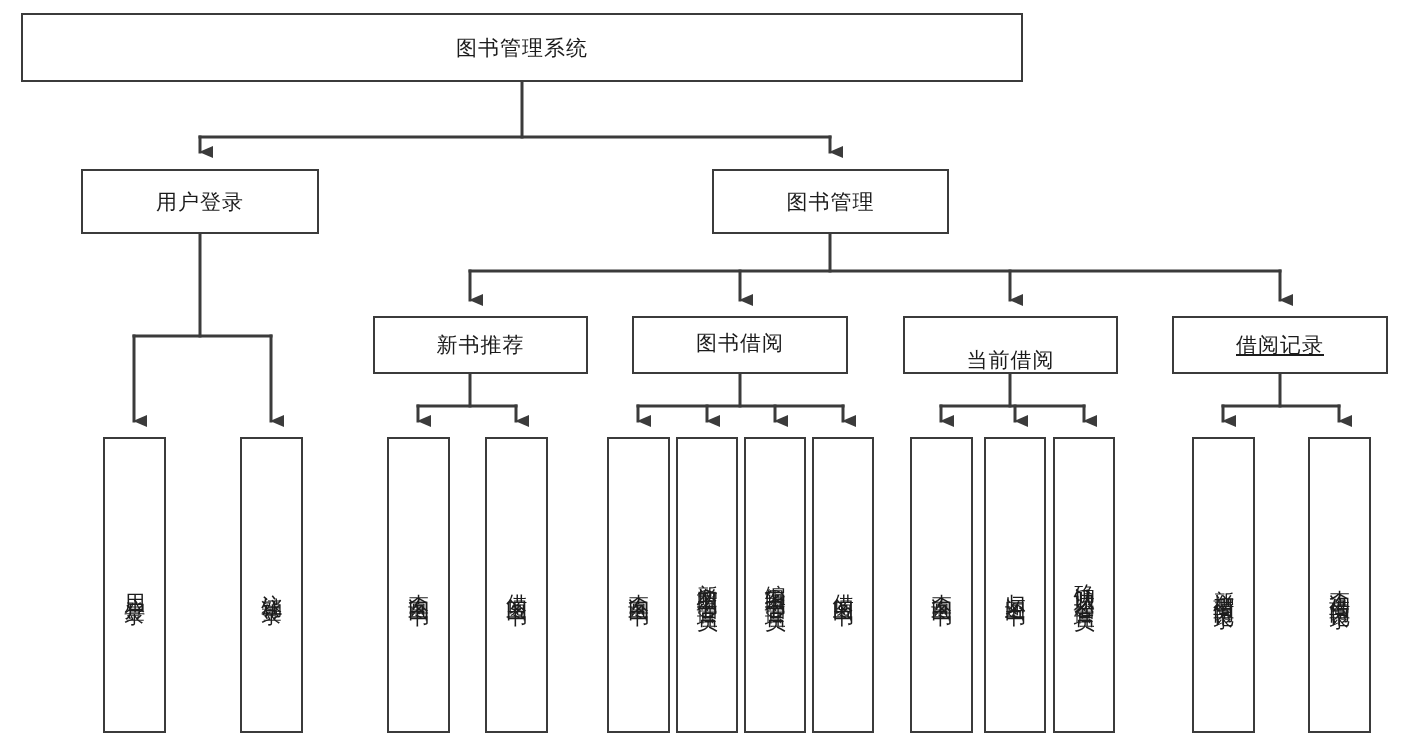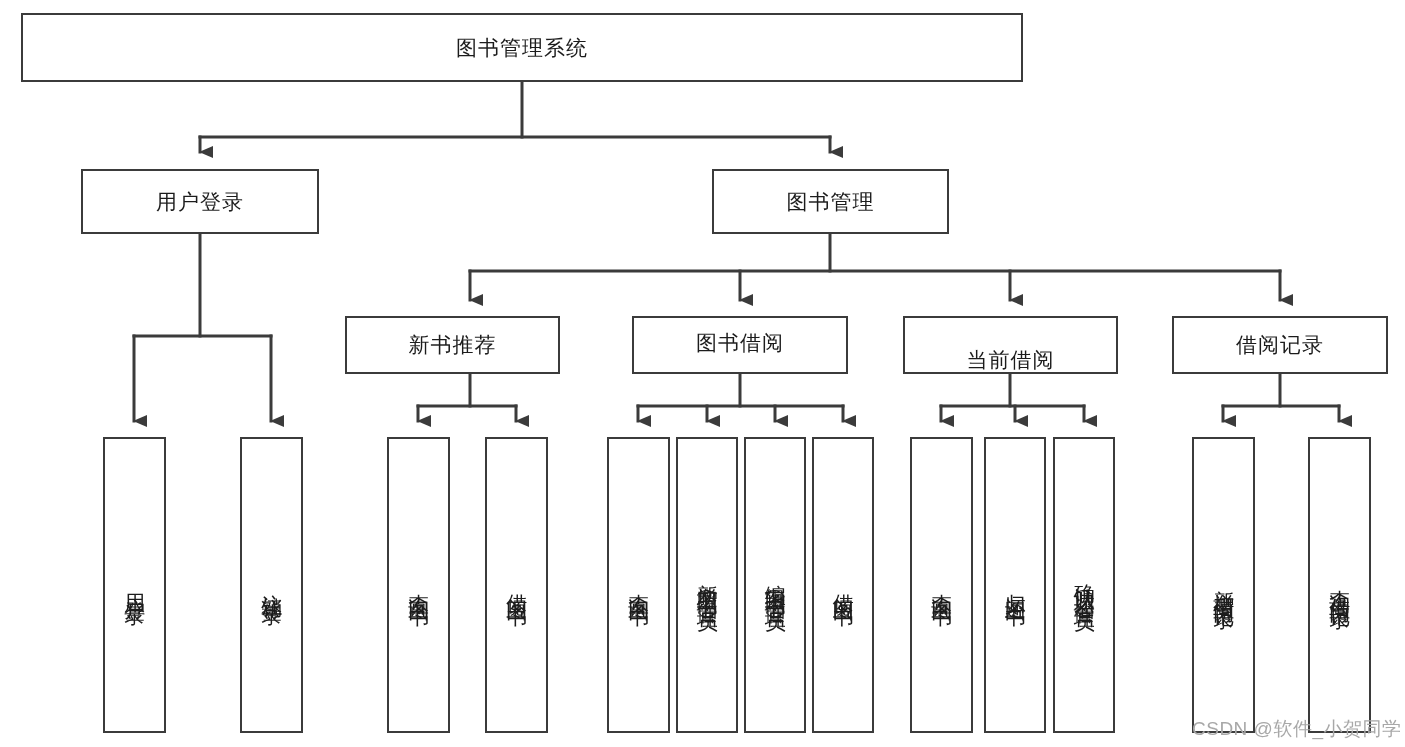--- a/index.html
+++ b/index.html
@@ -122,30 +122,30 @@
     <span class="label">图书管理系统</span>
   </div>
 
   <div class="node node-h" id="n-l1-0" style="left: 81px; top: 169px; width: 238px; height: 65px;">
     <span class="label">用户登录</span>
   </div>
   <div class="node node-h" id="n-l1-1" style="left: 712px; top: 169px; width: 237px; height: 65px;">
     <span class="label">图书管理</span>
   </div>
 
-  <div class="node node-h" id="n-l2-0" style="left: 345px; top: 316px; width: 215px; height: 58px;">
+  <div class="node node-h" id="n-l2-0" style="left: 373px; top: 316px; width: 215px; height: 58px;">
     <span class="label">新书推荐</span>
   </div>
   <div class="node node-h" id="n-l2-1" style="left: 632px; top: 316px; width: 216px; height: 58px; font-family: Liberation Mono, monospace;">
     <span class="label">图书借阅</span>
   </div>
   <div class="node node-h" id="n-l2-2" style="left: 903px; top: 316px; width: 215px; height: 58px; align-items: flex-end;">
     <span class="label">当前借阅</span>
   </div>
-  <div class="node node-h" id="n-l2-3" style="left: 1172px; top: 316px; width: 216px; height: 58px;">
+  <div class="node node-h" id="n-l2-3" style="left: 1172px; top: 316px; width: 216px; height: 58px; text-decoration: underline;">
     <span class="label">借阅记录</span>
   </div>
 
   <div class="node node-v" id="n-lf-0" style="left: 103px; top: 437px; width: 63px; height: 296px;">
     <span class="label">用户登录</span>
   </div>
   <div class="node node-v" id="n-lf-1" style="left: 240px; top: 437px; width: 63px; height: 296px;">
     <span class="label">注销登录</span>
   </div>
   <div class="node node-v" id="n-lf-2" style="left: 387px; top: 437px; width: 63px; height: 296px;">
@@ -175,15 +175,14 @@
   <div class="node node-v" id="n-lf-10" style="left: 1053px; top: 437px; width: 62px; height: 296px;">
     <span class="label">确认归还（管理员）</span>
   </div>
   <div class="node node-v" id="n-lf-11" style="left: 1192px; top: 437px; width: 63px; height: 296px;">
     <span class="label">新增借阅记录</span>
   </div>
   <div class="node node-v" id="n-lf-12" style="left: 1308px; top: 437px; width: 63px; height: 296px;">
     <span class="label">查询借阅记录</span>
   </div>
 
-  <div class="watermark" id="wm" style="left: 1192px; top: 716px;">CSDN @软件_小贺同学</div>
 
 </div>
 
 </body></html>

